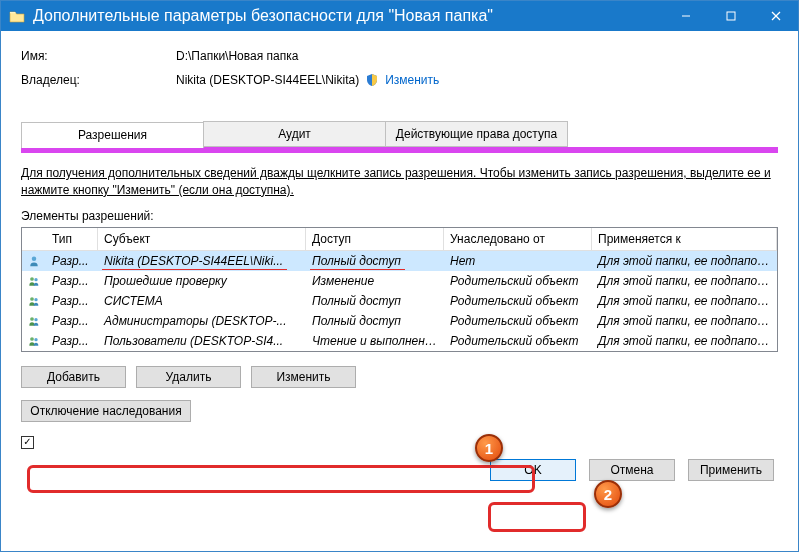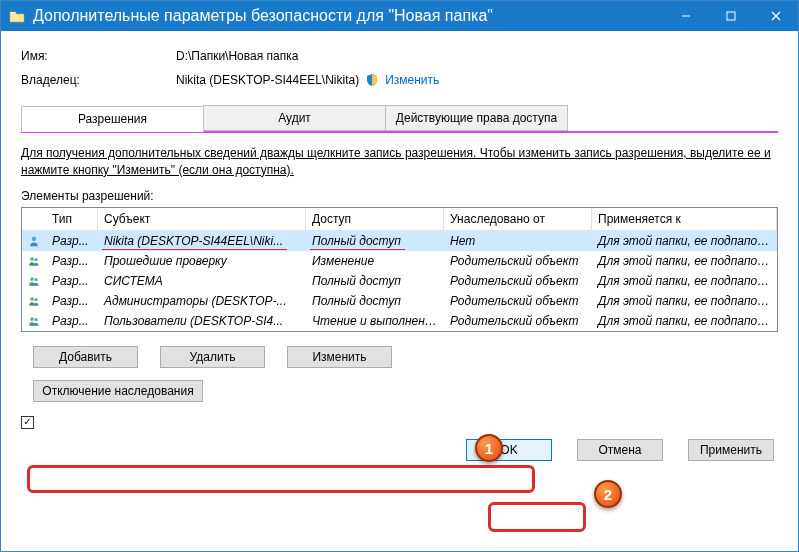--- a/index.html
+++ b/index.html
@@ -8,21 +8,21 @@
 .titlebar { height: 30px; background: #1979ca; color: #fff; display: flex; align-items: center; padding: 0 0 0 8px; }
 .titlebar .folder-icon { width: 16px; height: 14px; margin-right: 8px; }
 .titlebar .title-text { flex: 1; font-size: 16px; }
 .titlebar .win-btn { width: 45px; height: 30px; display: flex; align-items: center; justify-content: center; color: #fff; }
 .content { padding: 18px 20px 12px 20px; flex: 1; display: flex; flex-direction: column; }
 .info-row { display: flex; margin-bottom: 10px; align-items: center; }
 .info-row .label { width: 155px; }
 .info-row .value { display: flex; align-items: center; gap: 6px; }
 .shield { width: 14px; height: 14px; }
 .link { color: #0066cc; cursor: pointer; }
-.tabs { display: flex; border-bottom: 2px solid #d946ef; margin-top: 8px; }
+.tabs { display: flex; border-bottom: 6px solid #d946ef; margin-top: 24px; }
 .tab { padding: 5px 0; text-align: center; border: 1px solid #c0c0c0; border-bottom: none; background: #fff; position: relative; top: 1px; margin-right: -1px; }
 .tab.inactive { background: #f0f0f0; top: 0; border-bottom: 1px solid #c0c0c0; }
 .tab.t1 { width: 183px; }
 .tab.t2 { width: 183px; }
 .tab.t3 { width: 183px; }
 .helptext { margin: 12px 0 10px 0; line-height: 1.4; text-decoration: underline; }
 .subheader { margin-bottom: 4px; }
 .grid { border: 1px solid #828790; width: 100%; }
 .grid-header { display: flex; background: #fff; border-bottom: 1px solid #e0e0e0; }
 .grid-header .col { padding: 4px 6px; border-right: 1px solid #e0e0e0; white-space: nowrap; overflow: hidden; }
@@ -31,21 +31,21 @@
 .grid-row.sel { background: #cde8ff; }
 .grid-row .cell { padding: 2px 6px; white-space: nowrap; overflow: hidden; text-overflow: ellipsis; }
 .c-icon { width: 24px; flex: 0 0 24px; display:flex; align-items:center; justify-content:center; }
 .c-type { width: 52px; flex: 0 0 52px; }
 .c-subj { width: 208px; flex: 0 0 208px; position: relative;}
 .c-acc { width: 138px; flex: 0 0 138px; position: relative;}
 .c-inh { width: 148px; flex: 0 0 148px; }
 .c-app { flex: 1; }
 .grid-header .c-icon { border-right: none; }
 .btn-row { display: flex; gap: 10px; margin-top: 14px; }
-.btn { background: #e1e1e1; border: 1px solid #adadad; padding: 3px 0; text-align: center; min-width: 105px; cursor: default; margin-left: 12px; }
+.btn { background: #e1e1e1; border: 1px solid #adadad; padding: 3px 0; text-align: center; min-width: 105px; cursor: default; }
 .checkbox-row { display: flex; align-items: center; gap: 6px; margin-top: 14px; position: relative; }
 .checkbox { width: 13px; height: 13px; border: 1px solid #333; display:flex; align-items:center; justify-content:center; font-size:10px; line-height:1; }
 .bottom-btns { display: flex; gap: 13px; justify-content: flex-end; margin-top: 10px; padding-right: 4px; }
 .bottom-btns .btn { min-width: 86px; }
 .highlight-box { position: absolute; border: 3px solid #e12b2b; border-radius: 6px; pointer-events: none; }
 .marker { position: absolute; width: 28px; height: 28px; border-radius: 50%; background: radial-gradient(circle at 35% 30%, #ff9a4a, #e2490c); border: 2px solid #9a2f08; color: #fff; font-weight: bold; font-size: 15px; display:flex; align-items:center; justify-content:center; box-shadow: 0 2px 4px rgba(0,0,0,0.4); }
 .underline-red { position:absolute; height:2px; background:#e12b2b; bottom:-1px; }
 </style>
 </head>
 <body>

